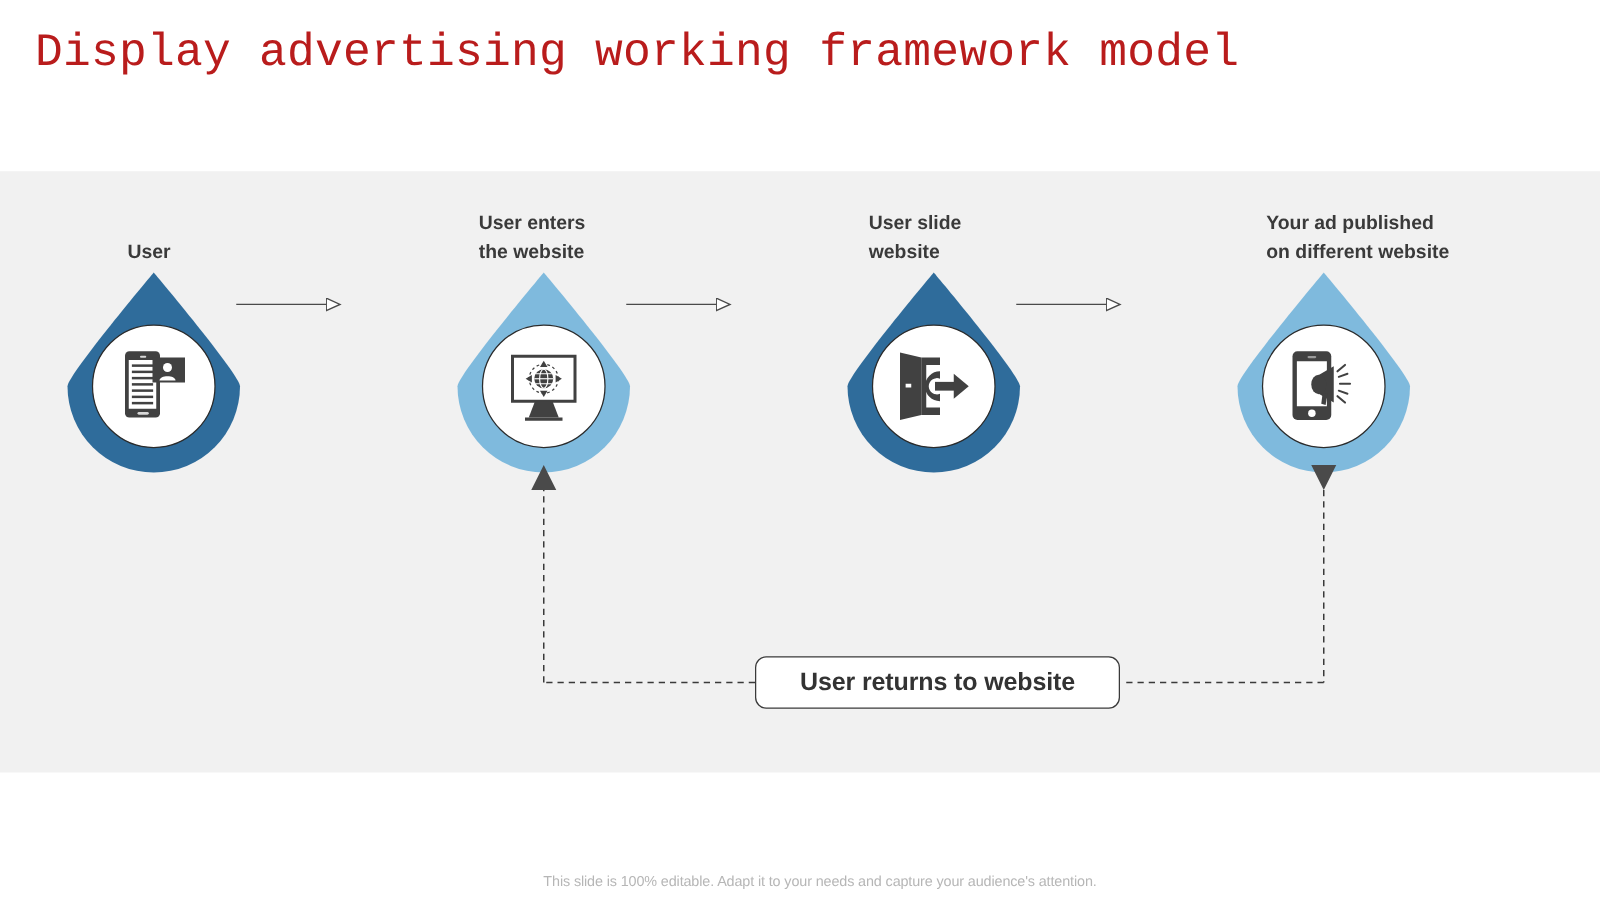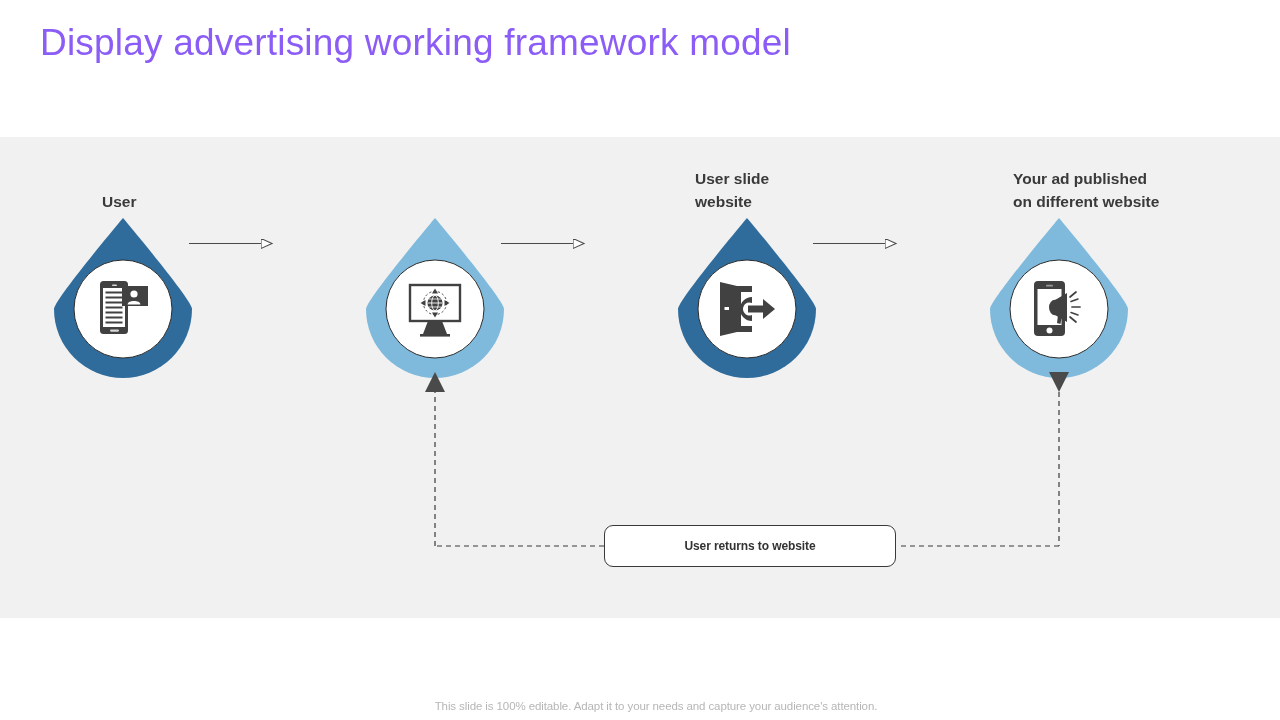--- a/index.html
+++ b/index.html
@@ -15,28 +15,28 @@
   .slide {
     position: relative;
     width: 1280px;
     height: 720px;
     background: #ffffff;
   }
 
   
   .title {
     position: absolute;
-    left: 40px;
+    left: 28px;
     top: 22px;
     font-size: 37px;
     font-weight: 400;
-    color: #8b5cf6;
+    color: #b91c1c;
     letter-spacing: 0.2px;
     white-space: nowrap;
-    font-family: Liberation Sans, sans-serif;
+    font-family: Liberation Mono, monospace;
   }
 
   
   .band {
     position: absolute;
     left: 0;
     top: 137px;
     width: 1280px;
     height: 481px;
     background: #f1f1f1;
@@ -72,21 +72,21 @@
     height: 42px;
     background: #ffffff;
     border: 1.4px solid #3a3a3a;
     border-radius: 9px;
     display: flex;
     align-items: center;
     justify-content: center;
     box-sizing: border-box;
   }
   .return-box span {
-    font-size: 12px;
+    font-size: 20px;
     font-weight: bold;
     color: #333333;
     letter-spacing: -0.1px;
   }
 
   
   .footer {
     position: absolute;
     left: 0;
     top: 700px;
@@ -243,20 +243,22 @@
       <line x1="604" y1="546" x2="435" y2="546" stroke="#3a3a3a" stroke-width="1.2" stroke-dasharray="5 4"></line>
 
       <line x1="435" y1="546" x2="435" y2="392" stroke="#3a3a3a" stroke-width="1.2" stroke-dasharray="5 4"></line>
 
       <path d="M425,392 L445,392 L435,372 Z" fill="#4a4a4a"></path>
     </g>
   </svg>
 
   <div class="node-label" style="left:102px; top:190px;">User</div>
 
+  <div class="node-label" style="left:383px; top:167px;">User enters
+the website</div>
 
   <div class="node-label" style="left:695px; top:167px;">User slide
 website</div>
 
   <div class="node-label" style="left:1013px; top:167px;">Your ad published
 on different website</div>
 
   <div class="return-box">
     <span>User returns to website</span>
   </div>

